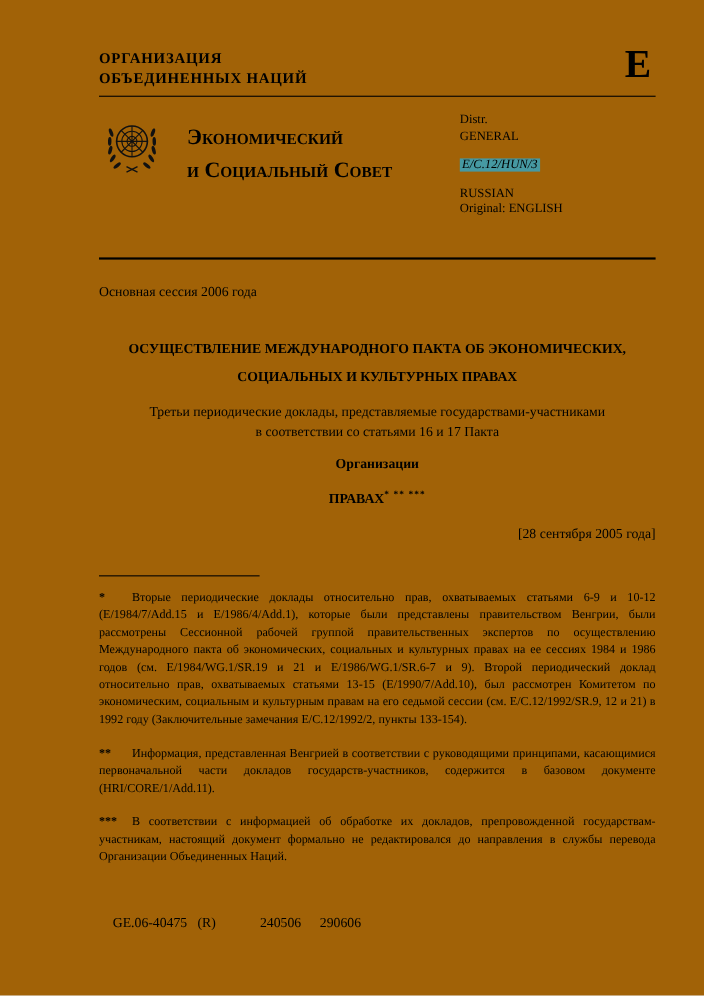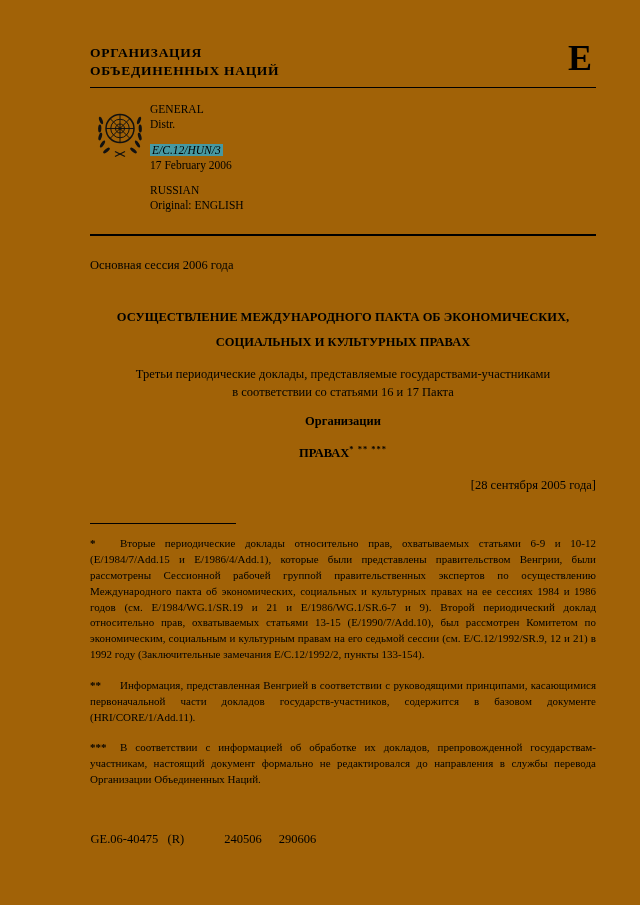--- a/index.html
+++ b/index.html
@@ -37,21 +37,21 @@
   .country sup { font-size: 8.5px; letter-spacing: 1px; }
   .date-bracket { margin-top: 17px; text-align: right; font-size: 12.5px; }
 
   
   .fn-sep { border: none; border-top: 1px solid #000; width: 146px; margin: 30px 0 0 0; }
   .footnote { font-size: 11px; line-height: 1.44; text-align: justify; margin-top: 12px; }
   .footnote + .footnote { margin-top: 15px; }
   .fn-marker { display: inline-block; width: 30px; font-weight: bold; }
 
   
-  .footer { position: absolute; left: 78px; top: 817px; font-size: 12.5px; white-space: pre; }
+  .footer { position: absolute; left: 90px; top: 817px; font-size: 12.5px; white-space: pre; }
   .footer .code1 { margin-left: 40px; }
   .footer .code2 { margin-left: 17px; }
 </style>
 </head>
 <body>
 
 <div class="page">
   <div class="content">
 
     <div class="masthead">
@@ -86,27 +86,30 @@
           <ellipse cx="99.5" cy="64" rx="8" ry="3.2" transform="rotate(74 99.5 64)"></ellipse>
           <ellipse cx="100.5" cy="48" rx="8" ry="3.2" transform="rotate(88 100.5 48)"></ellipse>
           <ellipse cx="98" cy="32" rx="8" ry="3.2" transform="rotate(110 98 32)"></ellipse>
         </g>
         <g stroke="#111" stroke-width="2.5" fill="none">
           <path d="M50 104 L70 94"></path>
           <path d="M70 104 L50 94"></path>
         </g>
       </svg>
 
+      <div class="council">
+        <div>Экономический</div>
+        <div>и Социальный Совет</div>
+      </div>
 
       <div class="distr">
+        <div>Distr.</div>
         <div>GENERAL</div>
-        <div>Distr.</div>
         <div class="gap"></div>
         <div><span class="hl">E/C.12/HUN/3</span></div>
-        <div>17 February 2006</div>
         <div class="gap"></div>
         <div>RUSSIAN</div>
         <div>Original:  ENGLISH</div>
       </div>
     </div>
     <hr class="rule-thick">
 
     <div class="session">Основная сессия 2006 года</div>
 
     <div class="title-block">

